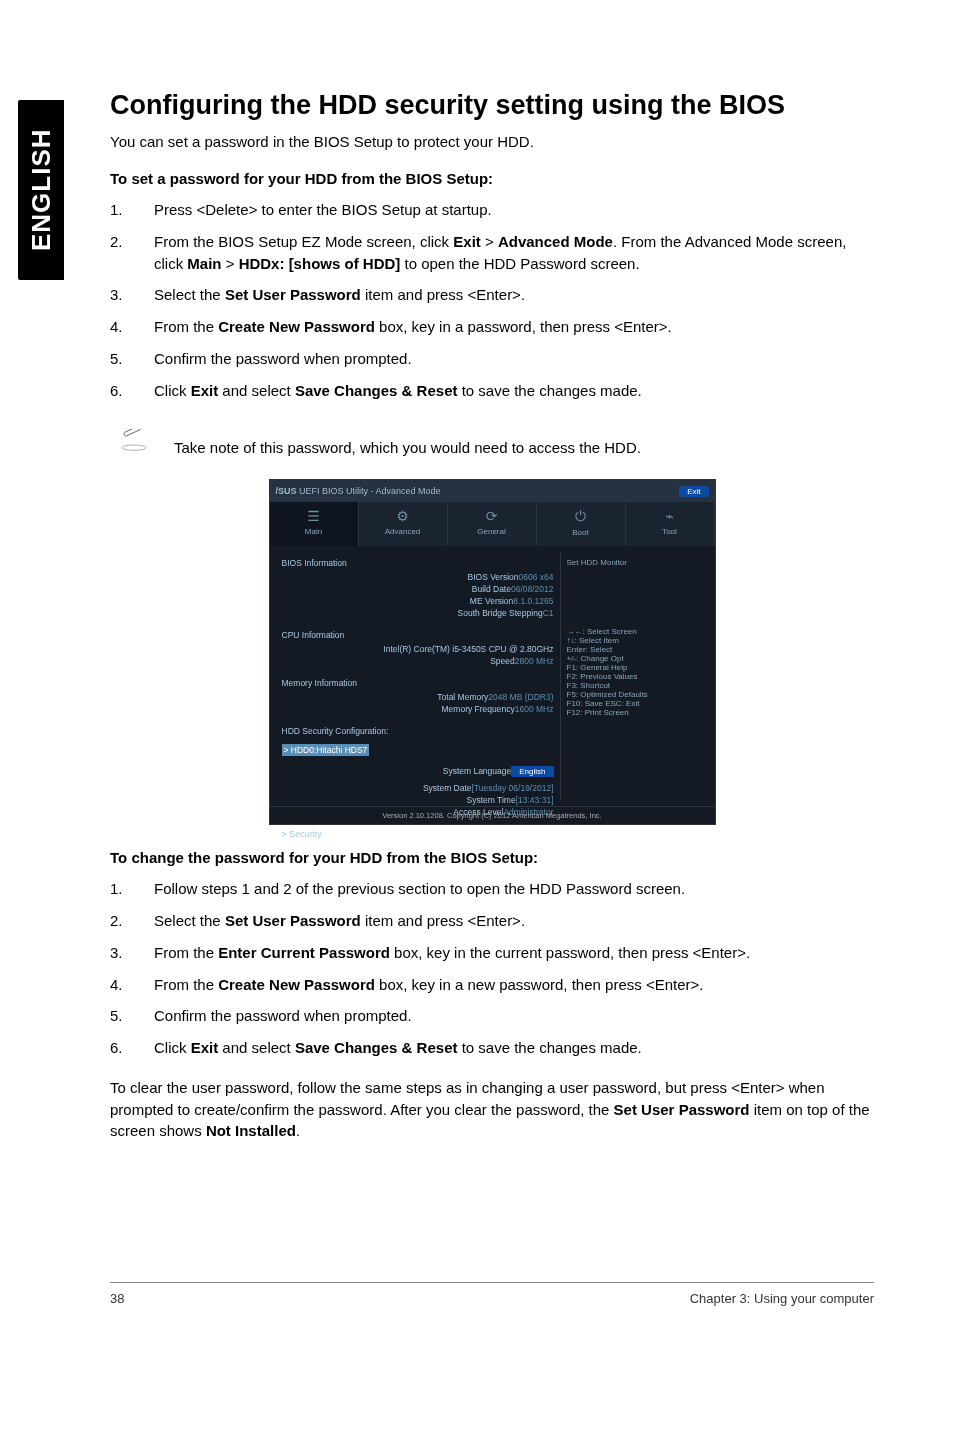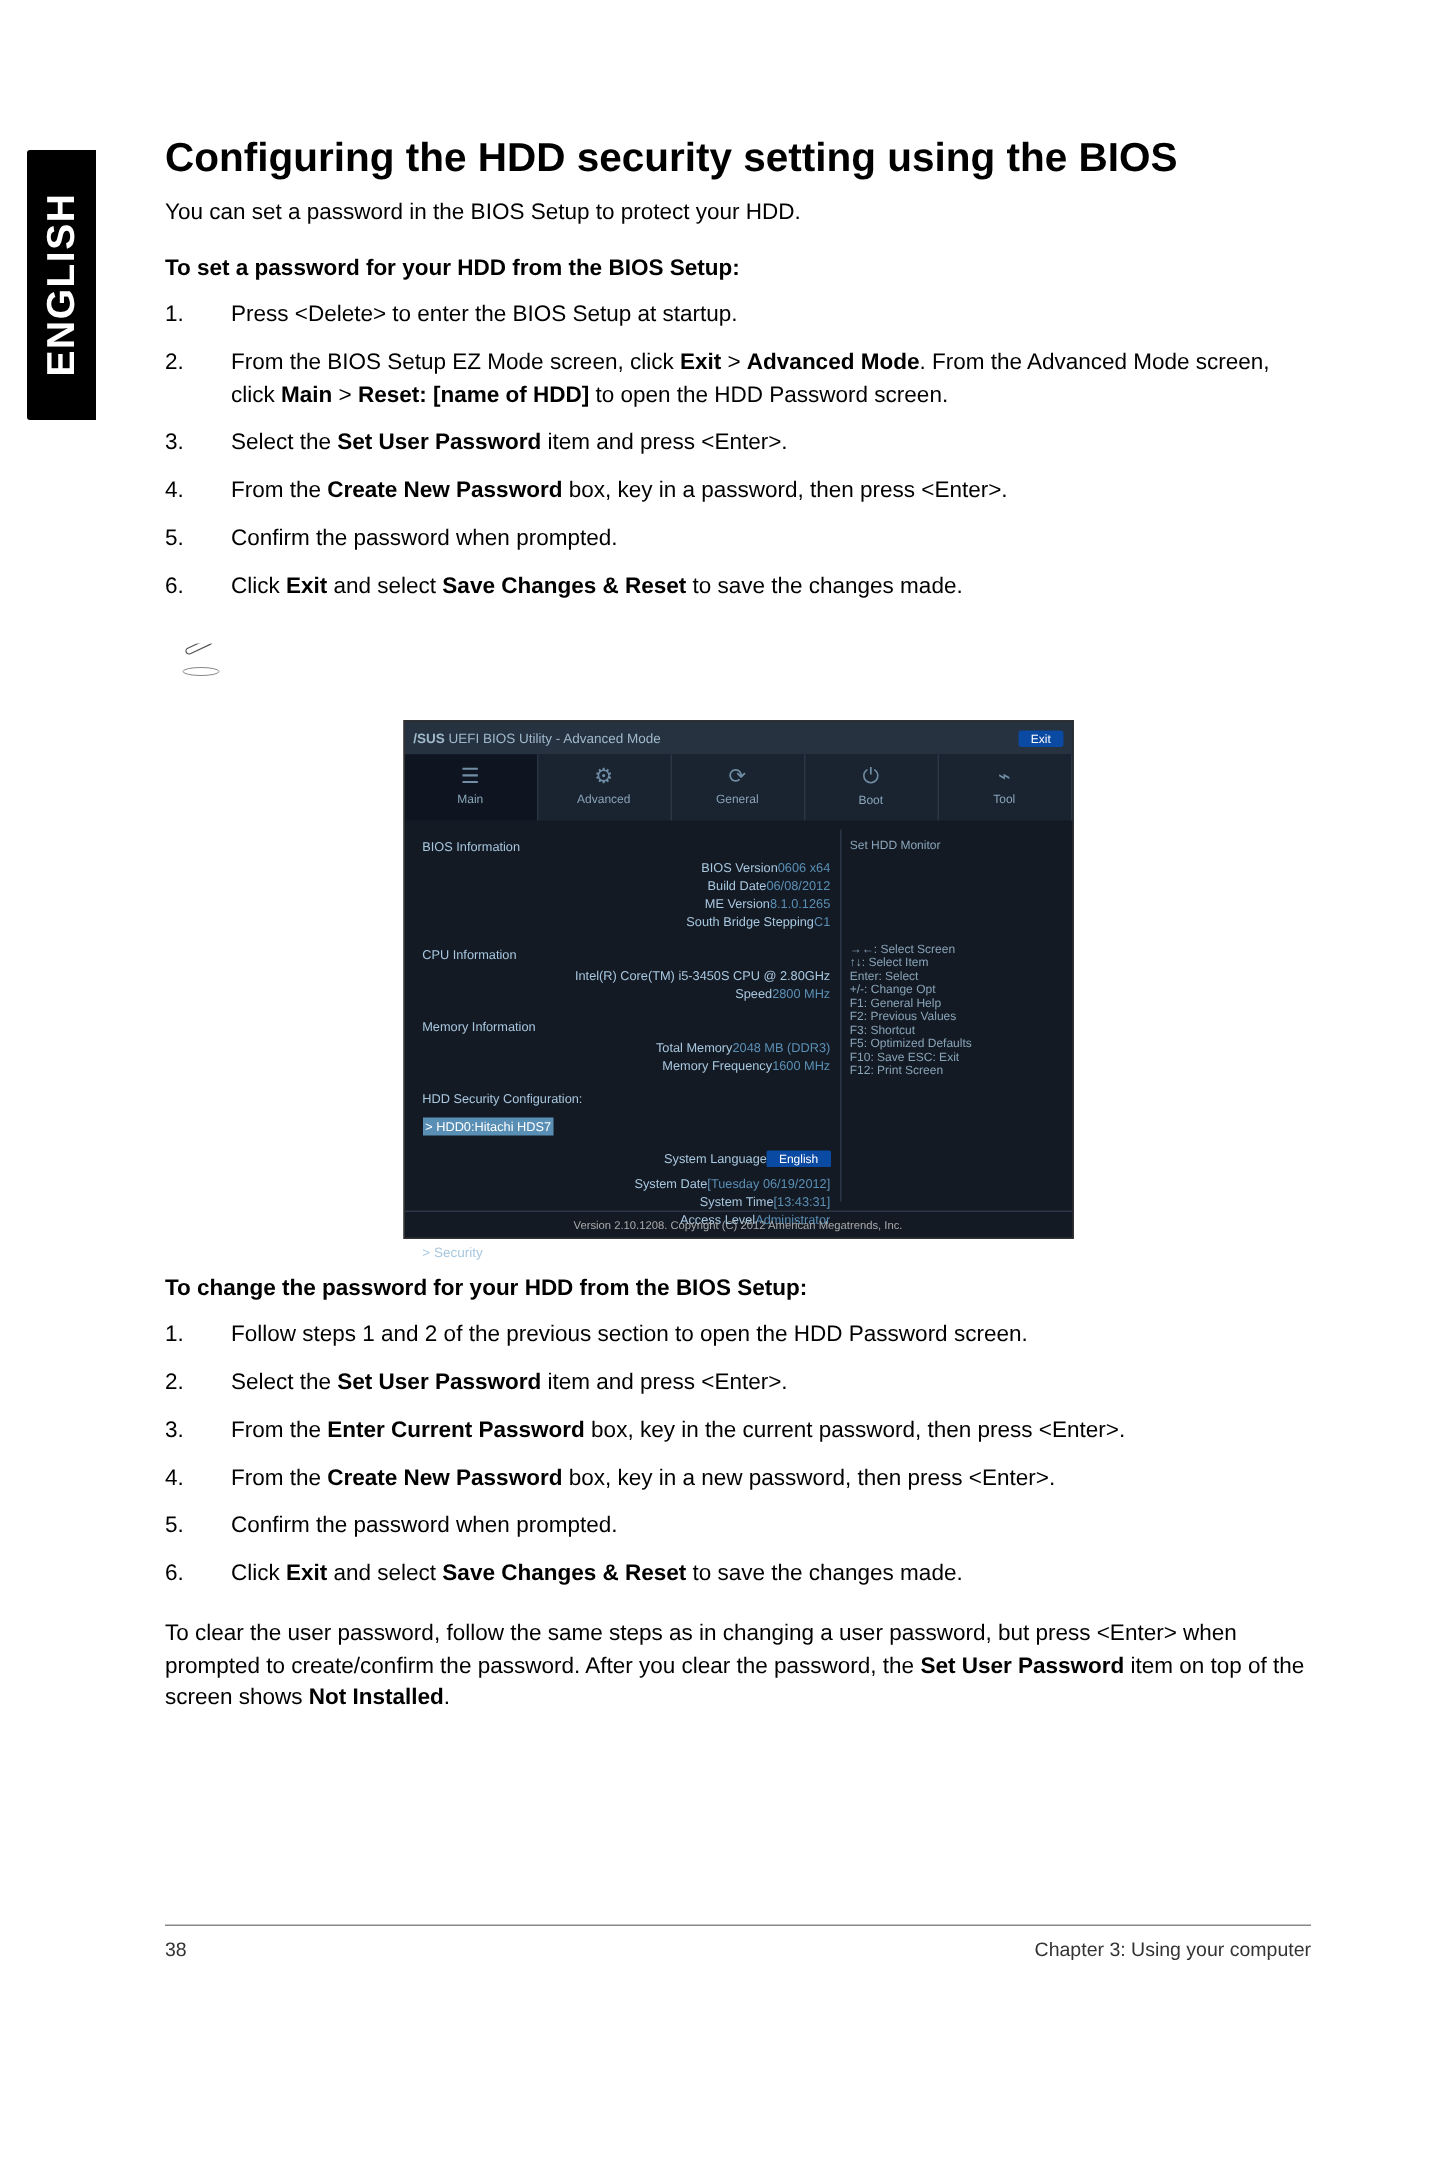--- a/index.html
+++ b/index.html
@@ -209,21 +209,21 @@
   <div class="intro">You can set a password in the BIOS Setup to protect your HDD.</div>
 
   <div class="section-label">To set a password for your HDD from the BIOS Setup:</div>
   <ol class="steps" id="set-steps">
       <li>
         <span class="num">1.</span>
         <span>Press &lt;Delete&gt; to enter the BIOS Setup at startup.</span>
       </li>
       <li>
         <span class="num">2.</span>
-        <span>From the BIOS Setup EZ Mode screen, click <b>Exit</b> &gt; <b>Advanced Mode</b>. From the Advanced Mode screen, click <b>Main</b> &gt; <b>Reset: [name of HDD]</b> to open the HDD Password screen.</span>
+        <span>From the BIOS Setup EZ Mode screen, click <b>Exit</b> &gt; <b>Advanced Mode</b>. From the Advanced Mode screen, click <b>Main</b> &gt; <b>HDDx: [shows of HDD]</b> to open the HDD Password screen.</span>
       </li>
       <li>
         <span class="num">3.</span>
         <span>Select the <b>Set User Password</b> item and press &lt;Enter&gt;.</span>
       </li>
       <li>
         <span class="num">4.</span>
         <span>From the <b>Create New Password</b> box, key in a password, then press &lt;Enter&gt;.</span>
       </li>
       <li>
@@ -237,20 +237,21 @@
     </ol>
 
   <div class="note-row">
     <div class="note-icon">
       <svg viewBox="0 0 48 48" width="48" height="32">
         <ellipse cx="24" cy="28" rx="18" ry="4" fill="none" stroke="#888" stroke-width="1"></ellipse>
         <rect x="8" y="6" width="28" height="6" rx="3" transform="rotate(-25 8 6)" fill="none" stroke="#555" stroke-width="1.2"></rect>
         <polygon points="36,0 42,-2 40,4" transform="rotate(-25 8 6)" fill="#555"></polygon>
       </svg>
     </div>
+    <div class="note-text">Take note of this password, which you would need to access the HDD.</div>
   </div>
 
   <div class="screenshot">
     <div class="ss-titlebar">
       <span class="ss-title">
         <b>/SUS</b><span> UEFI BIOS Utility - Advanced Mode</span>
       </span>
       <span class="ss-exit">Exit</span>
     </div>
     <div class="ss-tabs" id="ss-tabs">

